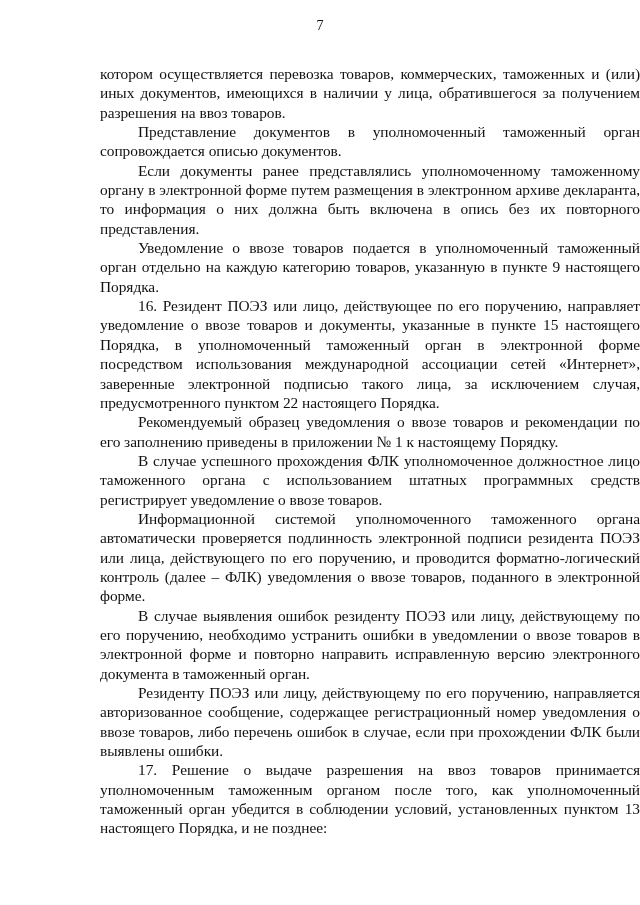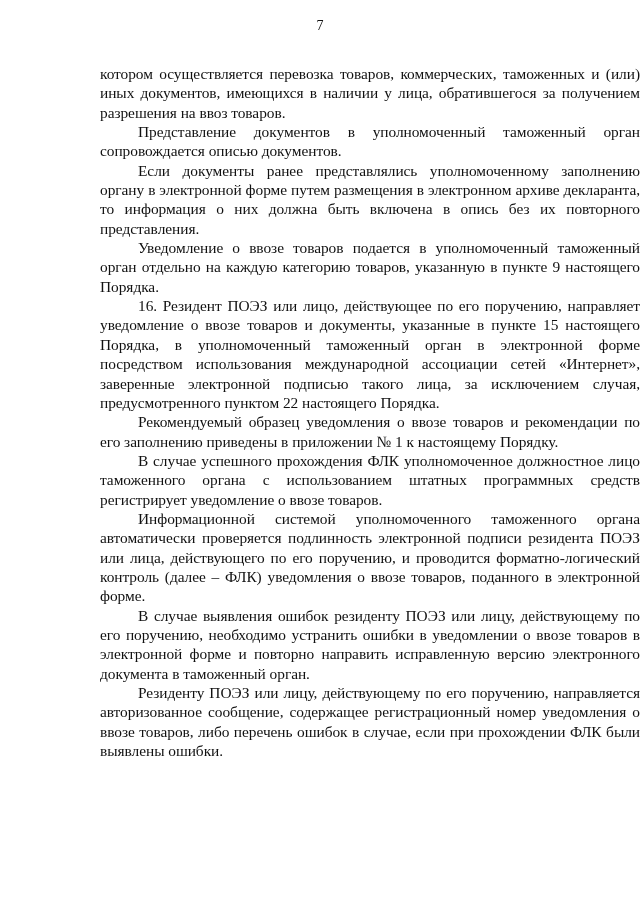--- a/index.html
+++ b/index.html
@@ -24,22 +24,23 @@
     .para.indent { text-indent: 38px; }
   </style>
 </head>
 <body>
 
 <div class="page">
   <div class="page-number">7</div>
   <div class="body-text">
     <p class="para">котором осуществляется перевозка товаров, коммерческих, таможенных и (или) иных документов, имеющихся в наличии у лица, обратившегося за получением разрешения на ввоз товаров.</p>
     <p class="para indent">Представление документов в уполномоченный таможенный орган сопровождается описью документов.</p>
-    <p class="para indent">Если документы ранее представлялись уполномоченному заполнению органу в электронной форме путем размещения в электронном архиве декларанта, то информация о них должна быть включена в опись без их повторного представления.</p>
+    <p class="para indent">Если документы ранее представлялись уполномоченному таможенному органу в электронной форме путем размещения в электронном архиве декларанта, то информация о них должна быть включена в опись без их повторного представления.</p>
     <p class="para indent">Уведомление о ввозе товаров подается в уполномоченный таможенный орган отдельно на каждую категорию товаров, указанную в пункте 9 настоящего Порядка.</p>
     <p class="para indent">16. Резидент ПОЭЗ или лицо, действующее по его поручению, направляет уведомление о ввозе товаров и документы, указанные в пункте 15 настоящего Порядка, в уполномоченный таможенный орган в электронной форме посредством использования международной ассоциации сетей «Интернет», заверенные электронной подписью такого лица, за исключением случая, предусмотренного пунктом 22 настоящего Порядка.</p>
     <p class="para indent">Рекомендуемый образец уведомления о ввозе товаров и рекомендации по его заполнению приведены в приложении № 1 к настоящему Порядку.</p>
     <p class="para indent">В случае успешного прохождения ФЛК уполномоченное должностное лицо таможенного органа с использованием штатных программных средств регистрирует уведомление о ввозе товаров.</p>
     <p class="para indent">Информационной системой уполномоченного таможенного органа автоматически проверяется подлинность электронной подписи резидента ПОЭЗ или лица, действующего по его поручению, и проводится форматно-логический контроль (далее – ФЛК) уведомления о ввозе товаров, поданного в электронной форме.</p>
     <p class="para indent">В случае выявления ошибок резиденту ПОЭЗ или лицу, действующему по его поручению, необходимо устранить ошибки в уведомлении о ввозе товаров в электронной форме и повторно направить исправленную версию электронного документа в таможенный орган.</p>
     <p class="para indent">Резиденту ПОЭЗ или лицу, действующему по его поручению, направляется авторизованное сообщение, содержащее регистрационный номер уведомления о ввозе товаров, либо перечень ошибок в случае, если при прохождении ФЛК были выявлены ошибки.</p>
+    <p class="para indent">17. Решение о выдаче разрешения на ввоз товаров принимается уполномоченным таможенным органом после того, как уполномоченный таможенный орган убедится в соблюдении условий, установленных пунктом 13 настоящего Порядка, и не позднее:</p>
   </div>
 </div>
 
 </body></html>

